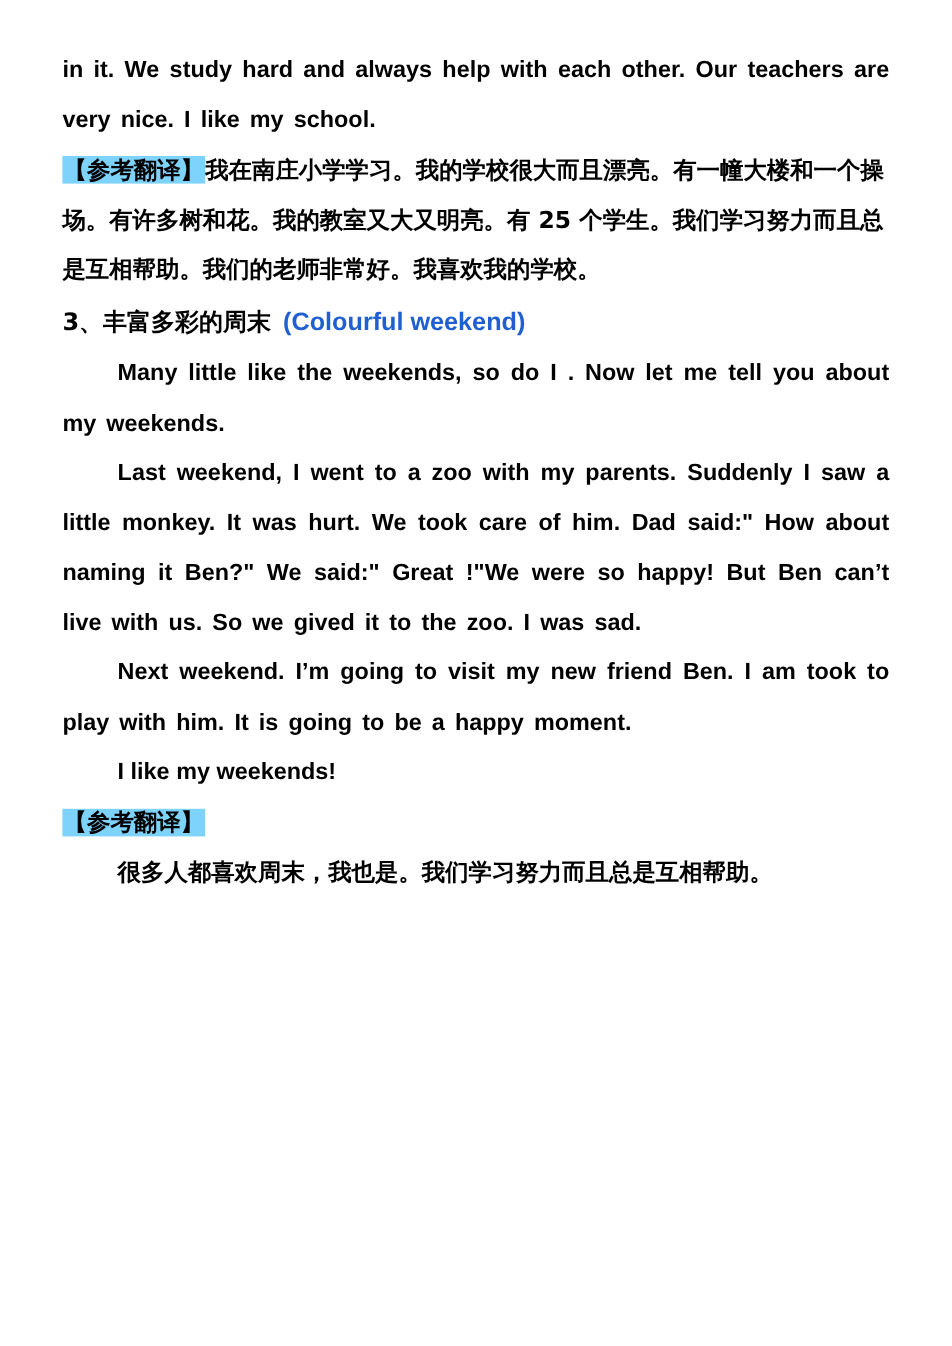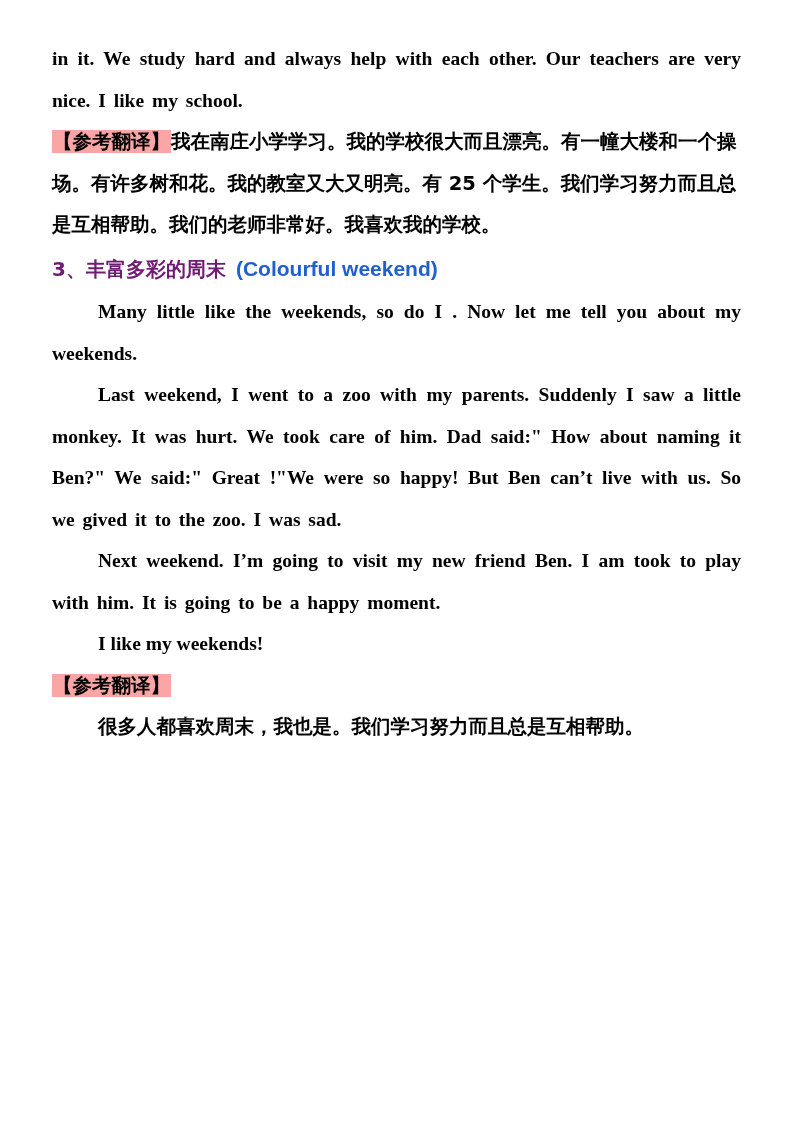--- a/index.html
+++ b/index.html
@@ -21,47 +21,46 @@
     padding: 38px 52px 20px 52px;
     background: #ffffff;
     overflow: hidden;
   }
   .para {
     font-size: 19.5px;
     line-height: 41.5px;
     font-weight: bold;
     margin: 0;
     color: #000000;
-    font-family: Liberation Serif, serif;
   }
   .justify {
     text-align: justify;
     text-align-last: left;
     text-justify: inter-word;
   }
   .indent {
     text-indent: 46px;
   }
   .cn {
     font-family: "DejaVu Sans", "Liberation Sans", sans-serif;
     font-size: 19.5px;
     line-height: 41.5px;
     font-weight: bold;
   }
   .hl {
-    background: #fca5a5;
+    background: #7dd3fc;
     padding: 0 1px;
   }
   .heading-row {
     margin: 0;
     line-height: 41.5px;
     white-space: nowrap;
   }
   .heading-num {
-    color: #701a75;
+    color: #000000;
     font-weight: bold;
     font-size: 20px;
     font-family: "DejaVu Sans", "Liberation Sans", sans-serif;
     margin-top: 16px;
   }
   .heading-en {
     color: #1f5fd0;
     font-weight: bold;
     font-size: 21px;
     margin-left: 10px;

